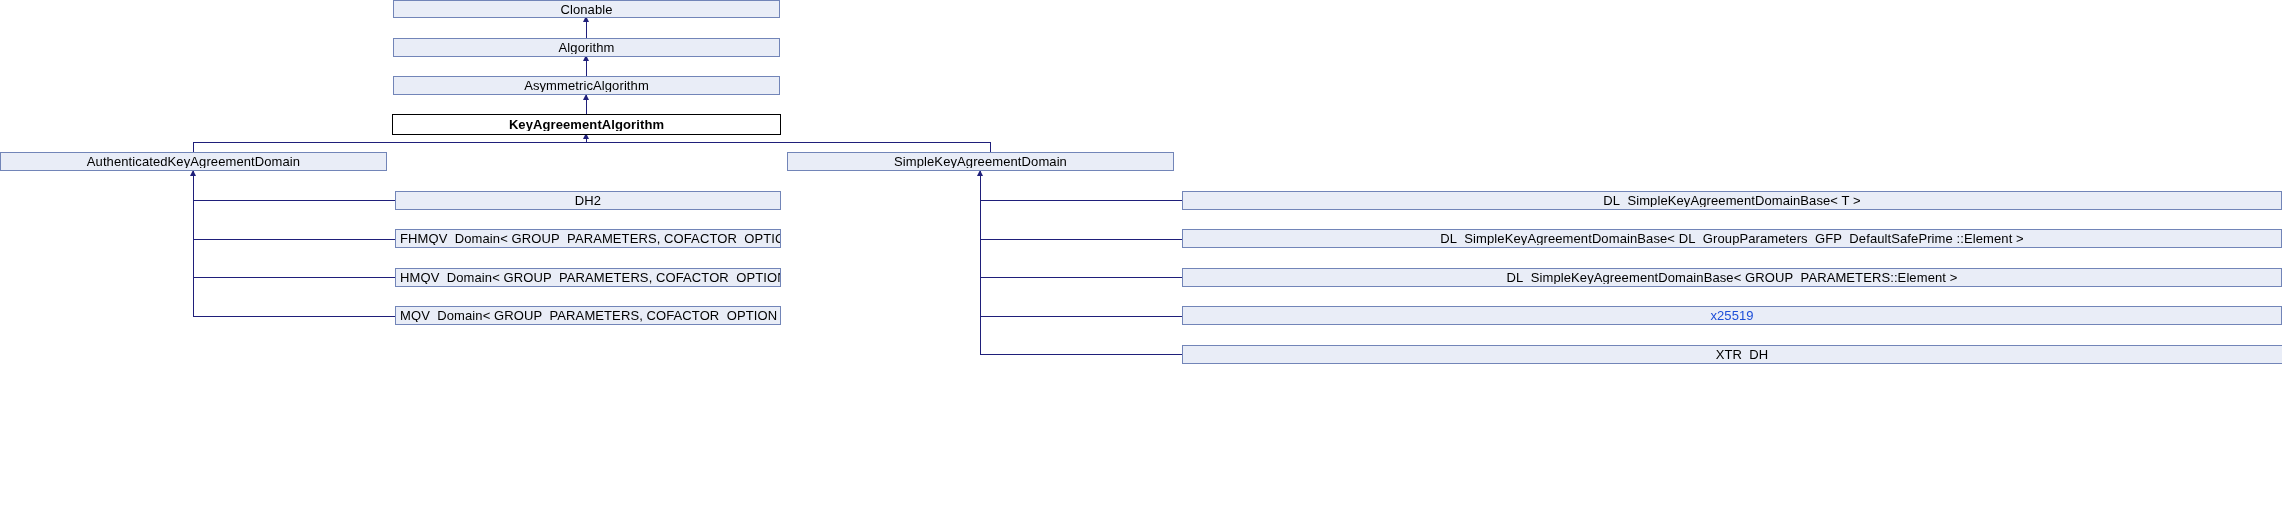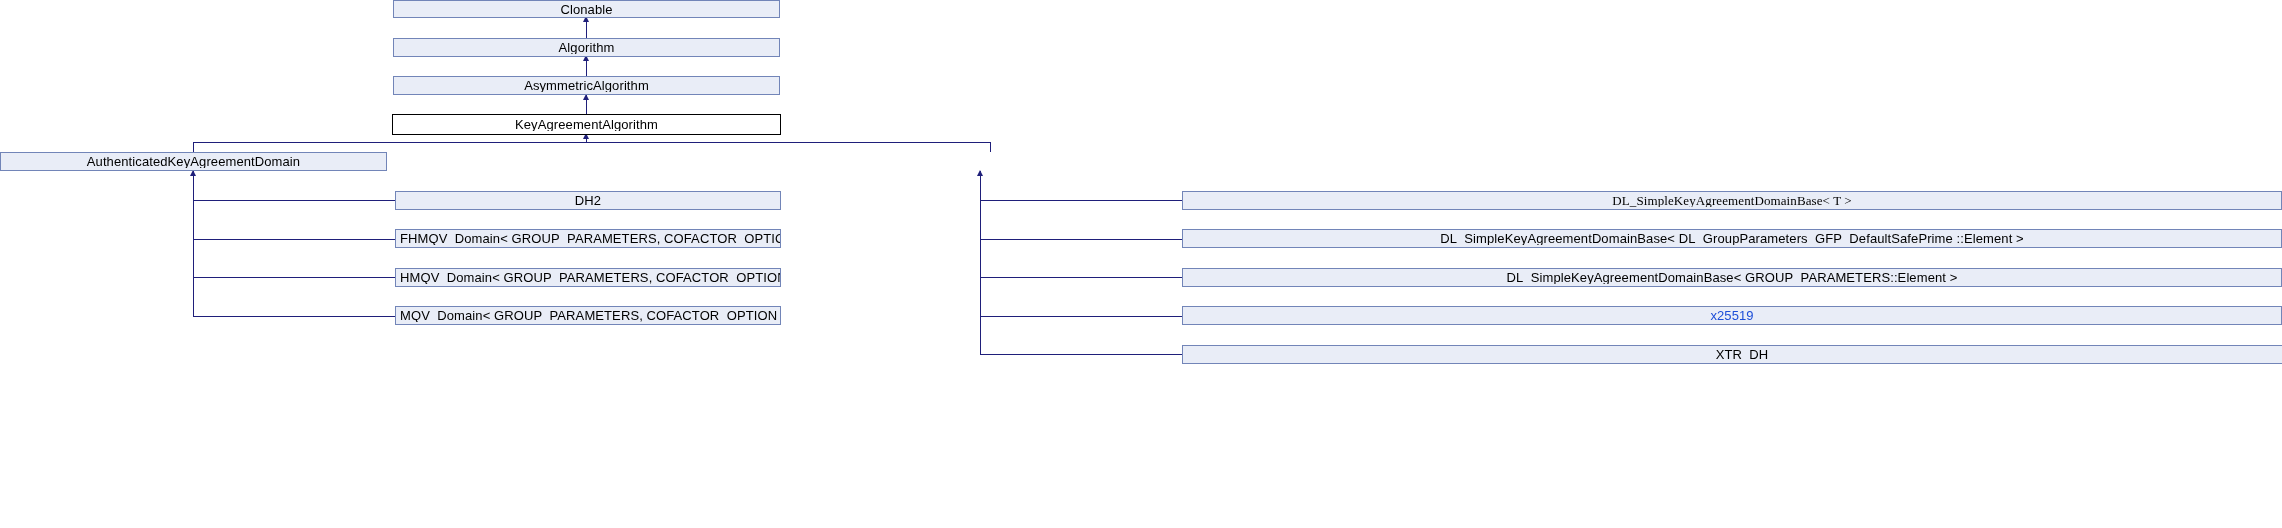--- a/index.html
+++ b/index.html
@@ -30,20 +30,21 @@
     display: flex;
     align-items: center;
     justify-content: center;
     white-space: nowrap;
     letter-spacing: 0.1px;
     z-index: 3;
   }
   .node.current {
     background: #ffffff;
     border: 1.5px solid #000000;
+    font-weight: bold;
   }
   .node-label {
     display: block;
     text-align: center;
     padding: 0 4px;
     overflow: hidden;
   }
   
   .edge-v, .edge-h {
     position: absolute;
@@ -110,38 +111,41 @@
   </div>
 
   <div class="node current" style="left: 392px; top: 114px; width: 389px; height: 21px; background: rgb(255, 255, 255); border-color: rgb(0, 0, 0); color: rgb(0, 0, 0);">
     <span class="node-label">KeyAgreementAlgorithm</span>
   </div>
 
   <div class="node" style="left: 0px; top: 152px; width: 387px; height: 19px; background: rgb(233, 237, 247); border-color: rgb(114, 133, 184); color: rgb(0, 0, 0); align-items: center;">
     <span class="node-label">AuthenticatedKeyAgreementDomain</span>
   </div>
 
+  <div class="node" style="left: 787px; top: 152px; width: 387px; height: 19px; background: rgb(233, 237, 247); border-color: rgb(114, 133, 184); color: rgb(0, 0, 0);">
+    <span class="node-label">SimpleKeyAgreementDomain</span>
+  </div>
 
   <div class="node" style="left: 395px; top: 191px; width: 386px; height: 19px; background: rgb(233, 237, 247); border-color: rgb(114, 133, 184); color: rgb(0, 0, 0);">
     <span class="node-label">DH2</span>
   </div>
 
   <div class="node" style="left: 395px; top: 229px; width: 386px; height: 19px; background: rgb(233, 237, 247); border-color: rgb(114, 133, 184); color: rgb(0, 0, 0);">
     <span class="node-label">FHMQV_Domain&lt; GROUP_PARAMETERS, COFACTOR_OPTION, HASH &gt;</span>
   </div>
 
   <div class="node" style="left: 395px; top: 268px; width: 386px; height: 19px; background: rgb(233, 237, 247); border-color: rgb(114, 133, 184); color: rgb(0, 0, 0);">
     <span class="node-label">HMQV_Domain&lt; GROUP_PARAMETERS, COFACTOR_OPTION, HASH &gt;</span>
   </div>
 
   <div class="node" style="left: 395px; top: 306px; width: 386px; height: 19px; background: rgb(233, 237, 247); border-color: rgb(114, 133, 184); color: rgb(0, 0, 0);">
     <span class="node-label">MQV_Domain&lt; GROUP_PARAMETERS, COFACTOR_OPTION &gt;</span>
   </div>
 
-  <div class="node" style="left: 1182px; top: 191px; width: 1100px; height: 19px; background: rgb(233, 237, 247); border-color: rgb(114, 133, 184); color: rgb(0, 0, 0); font-family: Liberation Serif, serif;">
+  <div class="node" style="left: 1182px; top: 191px; width: 1100px; height: 19px; background: rgb(233, 237, 247); border-color: rgb(114, 133, 184); color: rgb(0, 0, 0);">
     <span class="node-label">DL_SimpleKeyAgreementDomainBase&lt; T &gt;</span>
   </div>
 
   <div class="node" style="left: 1182px; top: 229px; width: 1100px; height: 19px; background: rgb(233, 237, 247); border-color: rgb(114, 133, 184); color: rgb(0, 0, 0);">
     <span class="node-label">DL_SimpleKeyAgreementDomainBase&lt; DL_GroupParameters_GFP_DefaultSafePrime ::Element &gt;</span>
   </div>
 
   <div class="node" style="left: 1182px; top: 268px; width: 1100px; height: 19px; background: rgb(233, 237, 247); border-color: rgb(114, 133, 184); color: rgb(0, 0, 0);">
     <span class="node-label">DL_SimpleKeyAgreementDomainBase&lt; GROUP_PARAMETERS::Element &gt;</span>
   </div>

